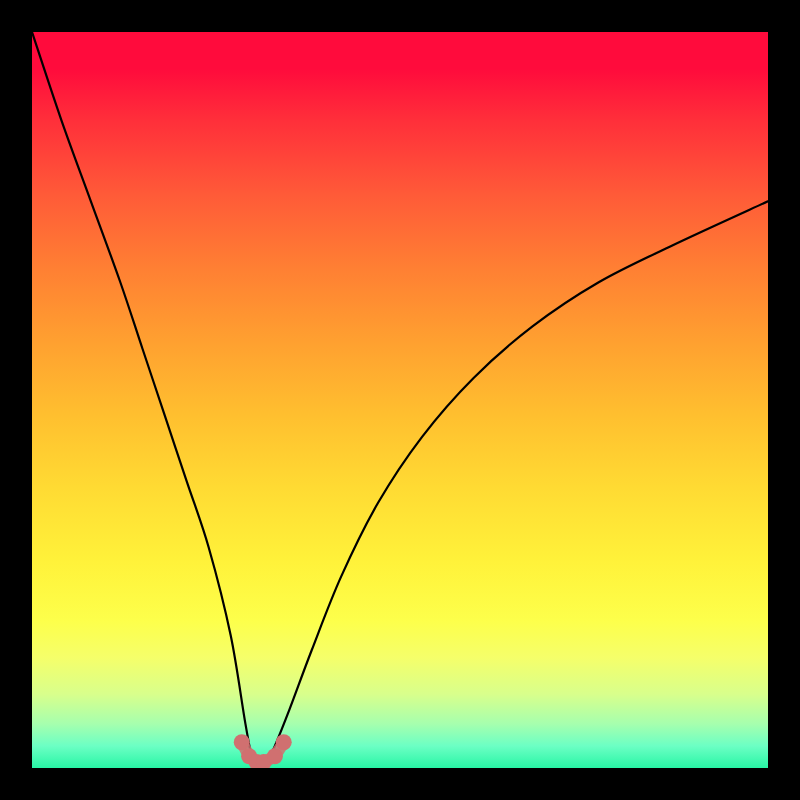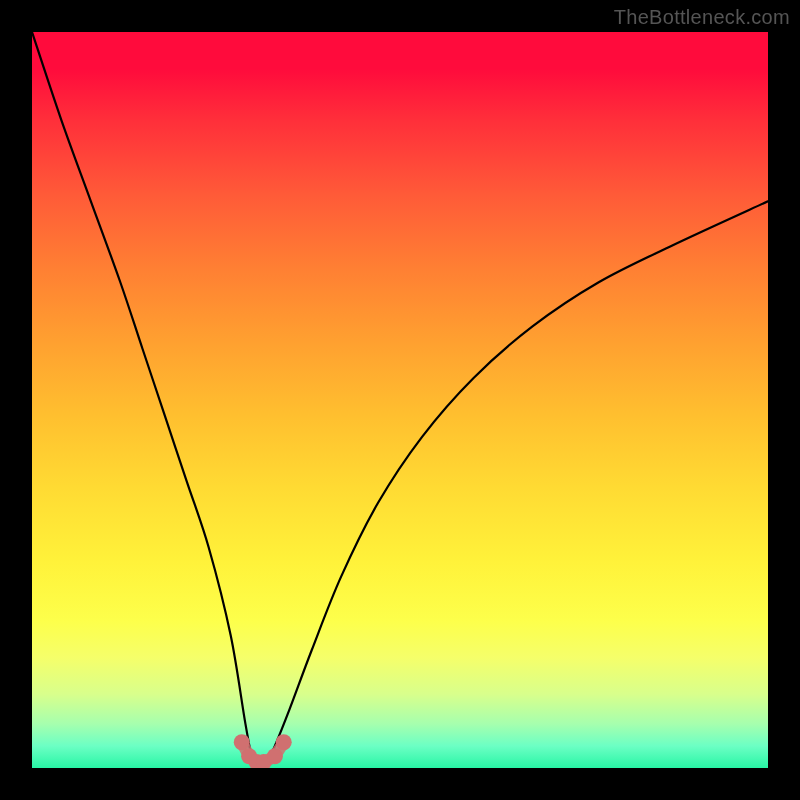--- a/index.html
+++ b/index.html
@@ -80,14 +80,13 @@
           <circle cx="209.76" cy="710.24" r="8" fill="#d07070"></circle>
           <circle cx="217.11999999999998" cy="724.224" r="8" fill="#d07070"></circle>
           <circle cx="224.48" cy="730.112" r="8" fill="#d07070"></circle>
           <circle cx="231.84" cy="730.112" r="8" fill="#d07070"></circle>
           <circle cx="242.88000000000002" cy="724.224" r="8" fill="#d07070"></circle>
           <circle cx="251.71200000000002" cy="710.24" r="8" fill="#d07070"></circle>
         </g>
     </svg>
   </div>
 
-  <div class="watermark">TheBottleneck.com</div>
 </div>
 
 </body></html>

